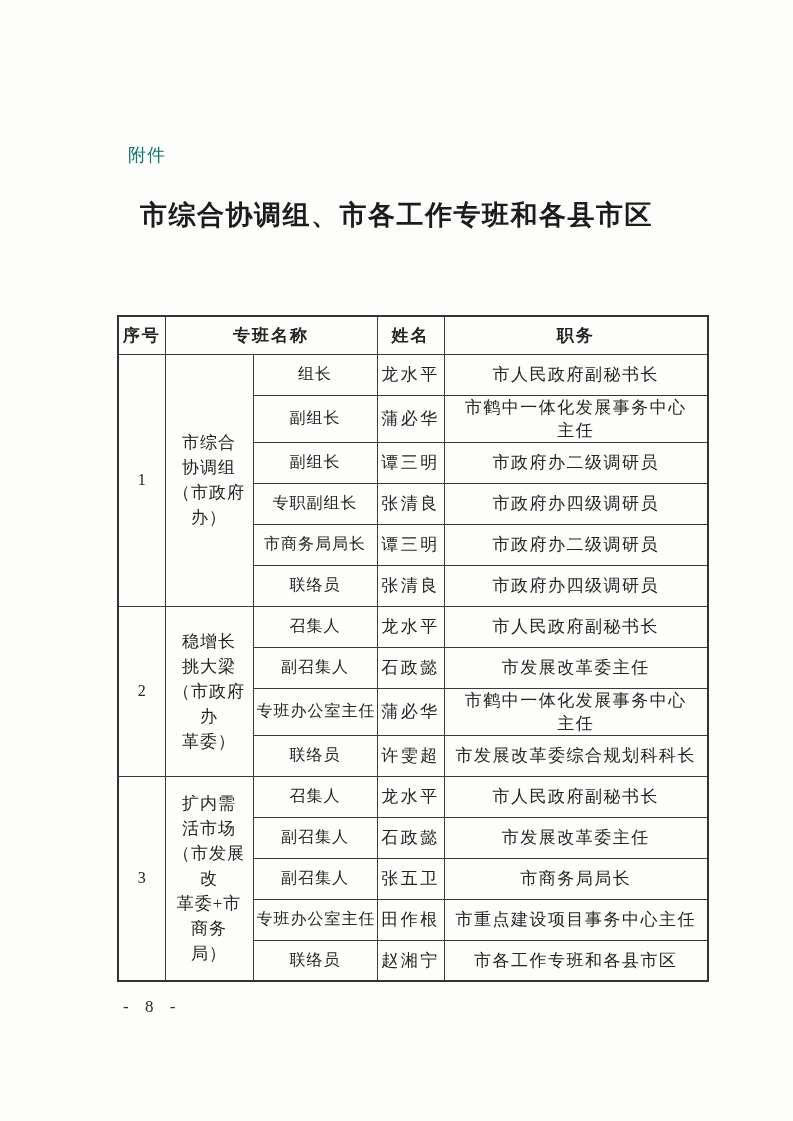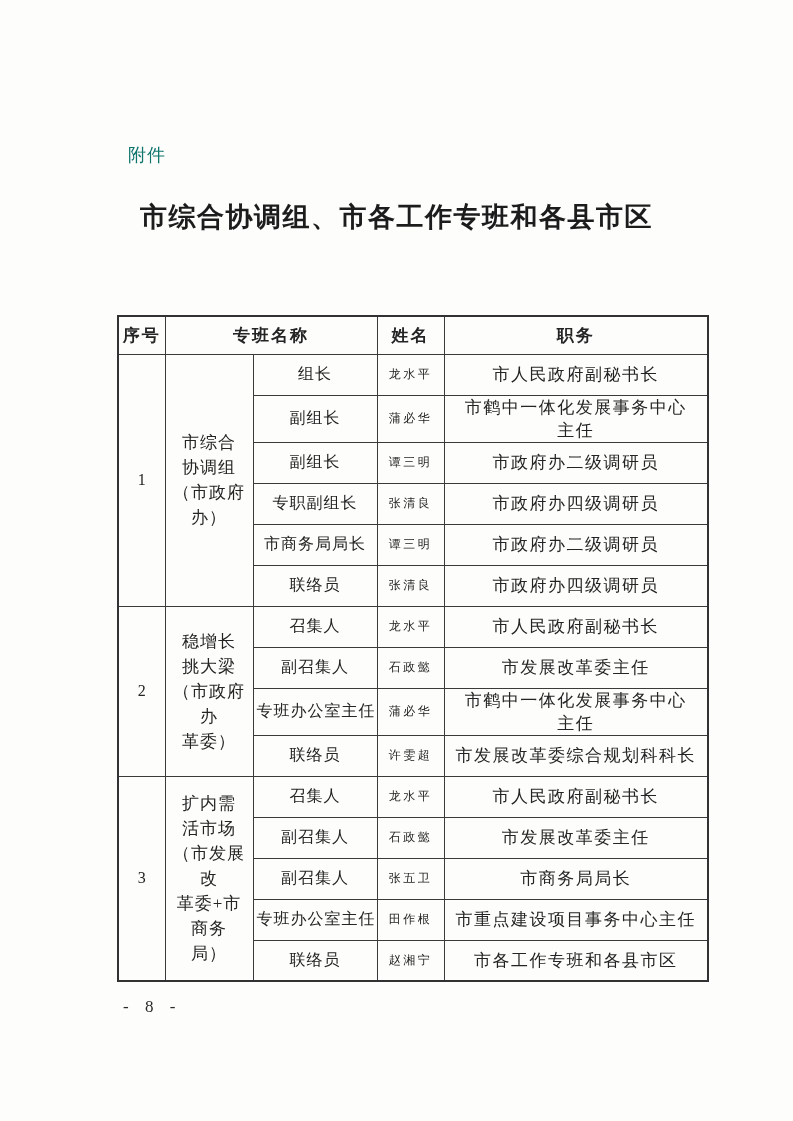--- a/index.html
+++ b/index.html
@@ -26,21 +26,21 @@
     letter-spacing: 1px;
     color: #0f766e;
     margin-left: 8px;
   }
   .title {
     position: absolute;
     left: 0;
     right: 0;
     top: 196px;
     text-align: center;
-    font-family: Liberation Serif, serif;
+    font-family: Liberation Mono, monospace;
     font-weight: bold;
     font-size: 27px;
     line-height: 43px;
     letter-spacing: 1.5px;
     color: #1c1c1c;
   }
   table.roster {
     position: absolute;
     left: 117px;
     top: 315px;
@@ -70,21 +70,21 @@
     white-space: pre-line;
     letter-spacing: 1px;
     margin-top: 44px;
   }
   td.role {
     font-size: 16px;
     letter-spacing: 1px;
     white-space: nowrap;
   }
   td.name {
-    font-size: 12px;
+    font-size: 17px;
     letter-spacing: 2.5px;
     white-space: nowrap;
   }
   td.pos {
     font-size: 17px;
     line-height: 23px;
     letter-spacing: 1.5px;
     white-space: pre-line;
   }
   .footer {

